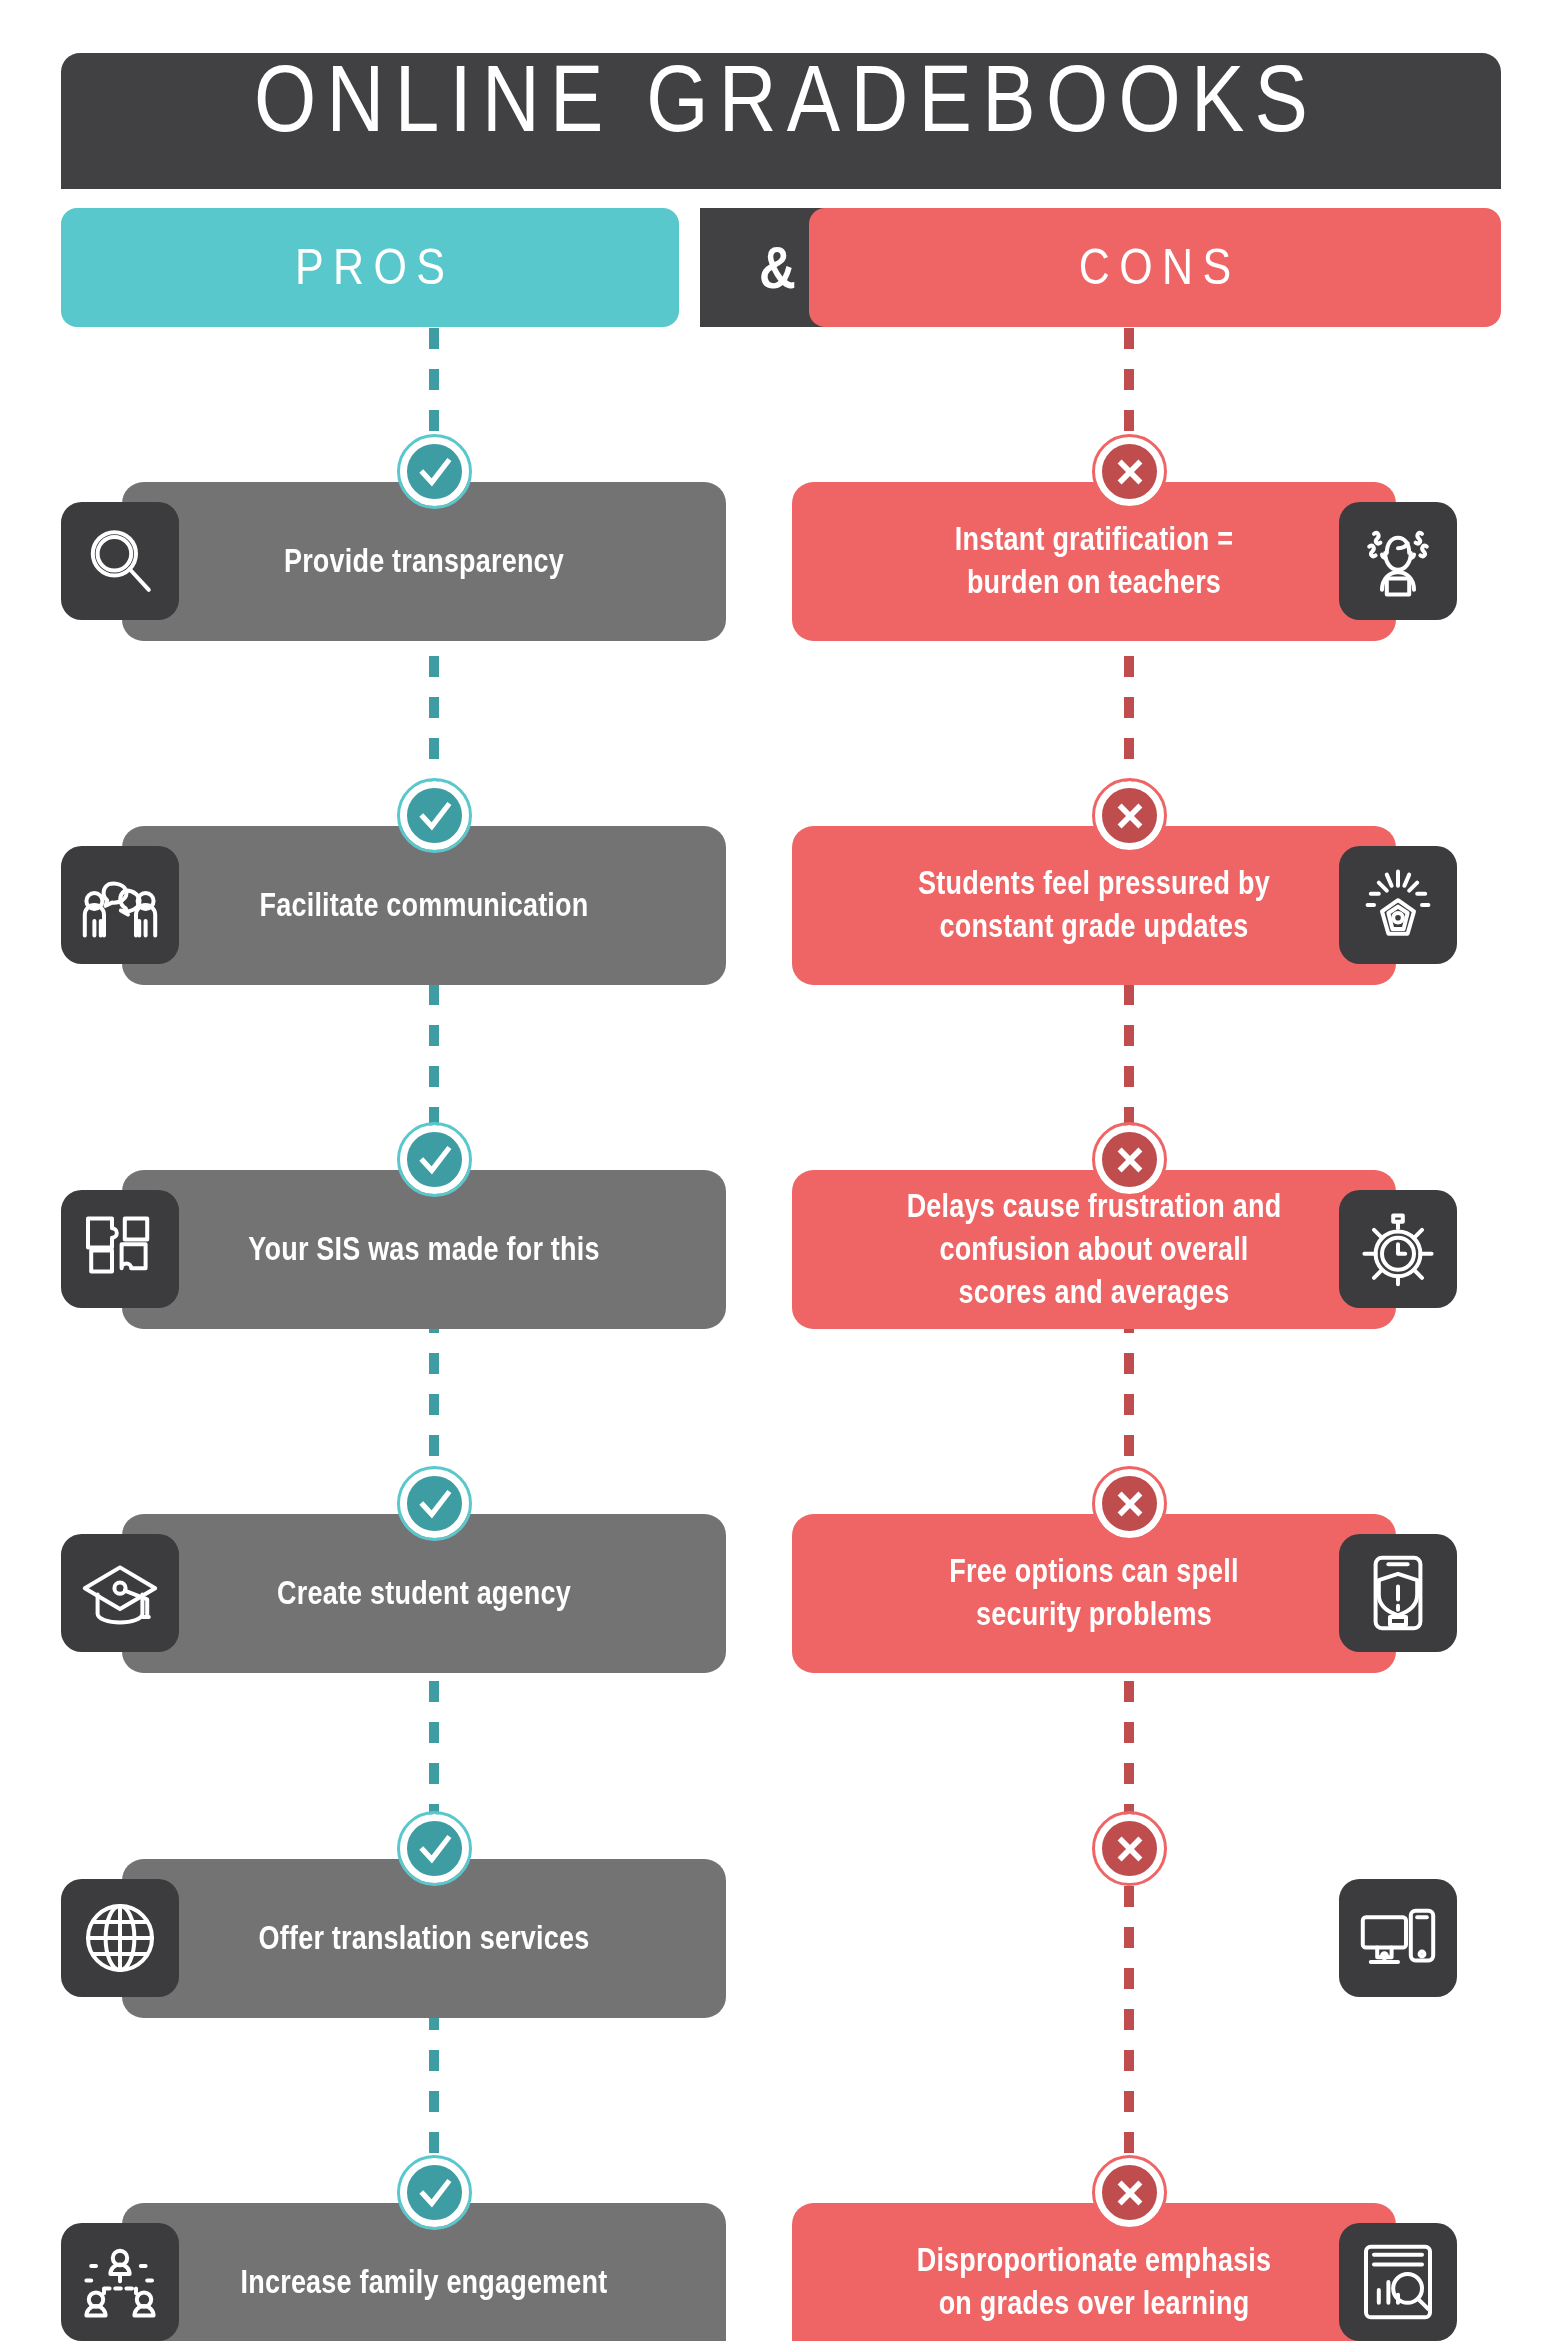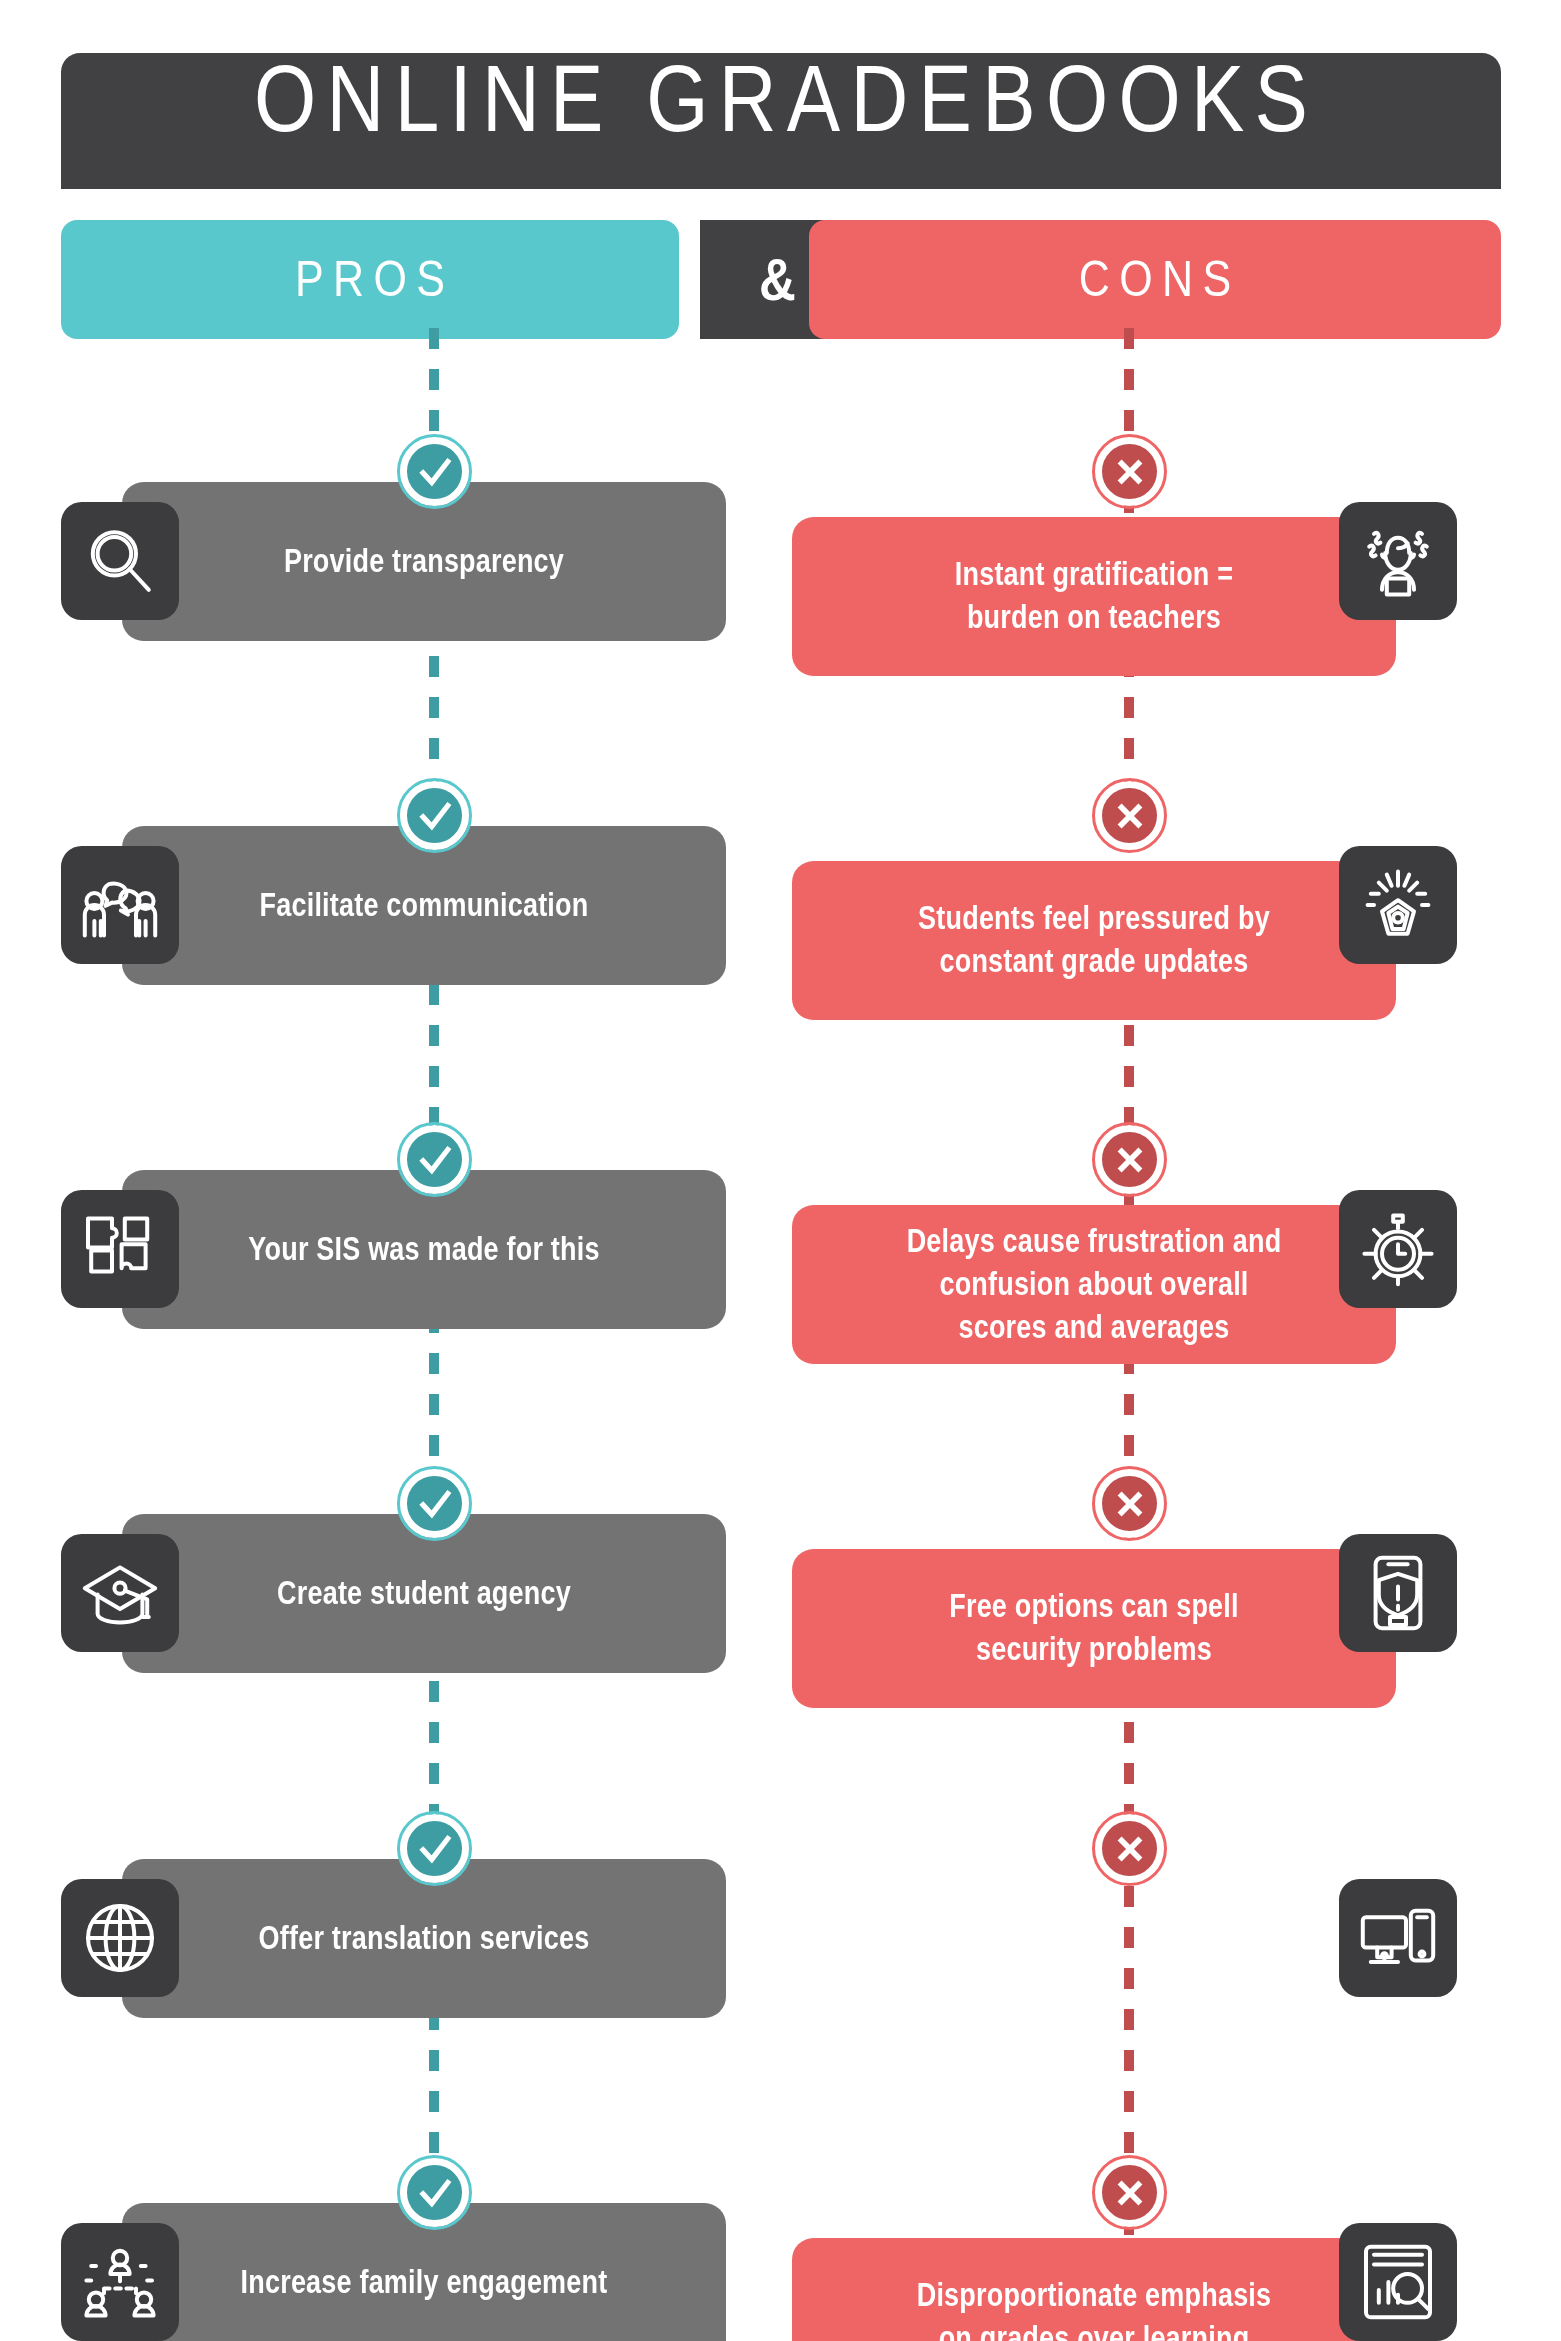--- a/index.html
+++ b/index.html
@@ -49,21 +49,21 @@
   
   .headrow {
     position: absolute;
     left: 61px;
     top: 208px;
     width: 1440px;
     height: 119px;
   }
   .head-pill {
     position: absolute;
-    top: 12px;
+    top: 0;
     height: 119px;
     display: flex;
     align-items: center;
     justify-content: center;
     border-radius: 16px;
   }
   .head-pros {
     left: 0;
     width: 618px;
     background: #58C8CD;
@@ -128,21 +128,21 @@
     height: 159px;
     border-radius: 21.5px;
     display: flex;
     align-items: center;
     justify-content: center;
     box-sizing: border-box;
     padding: 0 108px;
     z-index: 2;
   }
   .card-pros { left: 61px; background: #737373; }
-  .card-cons { left: 0; background: #EF6465; margin-top: 35px; }
+  .card-cons { left: 0; background: #EF6465; }
 
   .card-text {
     color: #ffffff;
     font-size: 27px;
     font-weight: 700;
     line-height: 1.34;
     text-align: center;
     font-family: "Liberation Sans Narrow", "Liberation Sans", sans-serif;
     transform: scaleY(1.2);
     letter-spacing: 0.2px;

